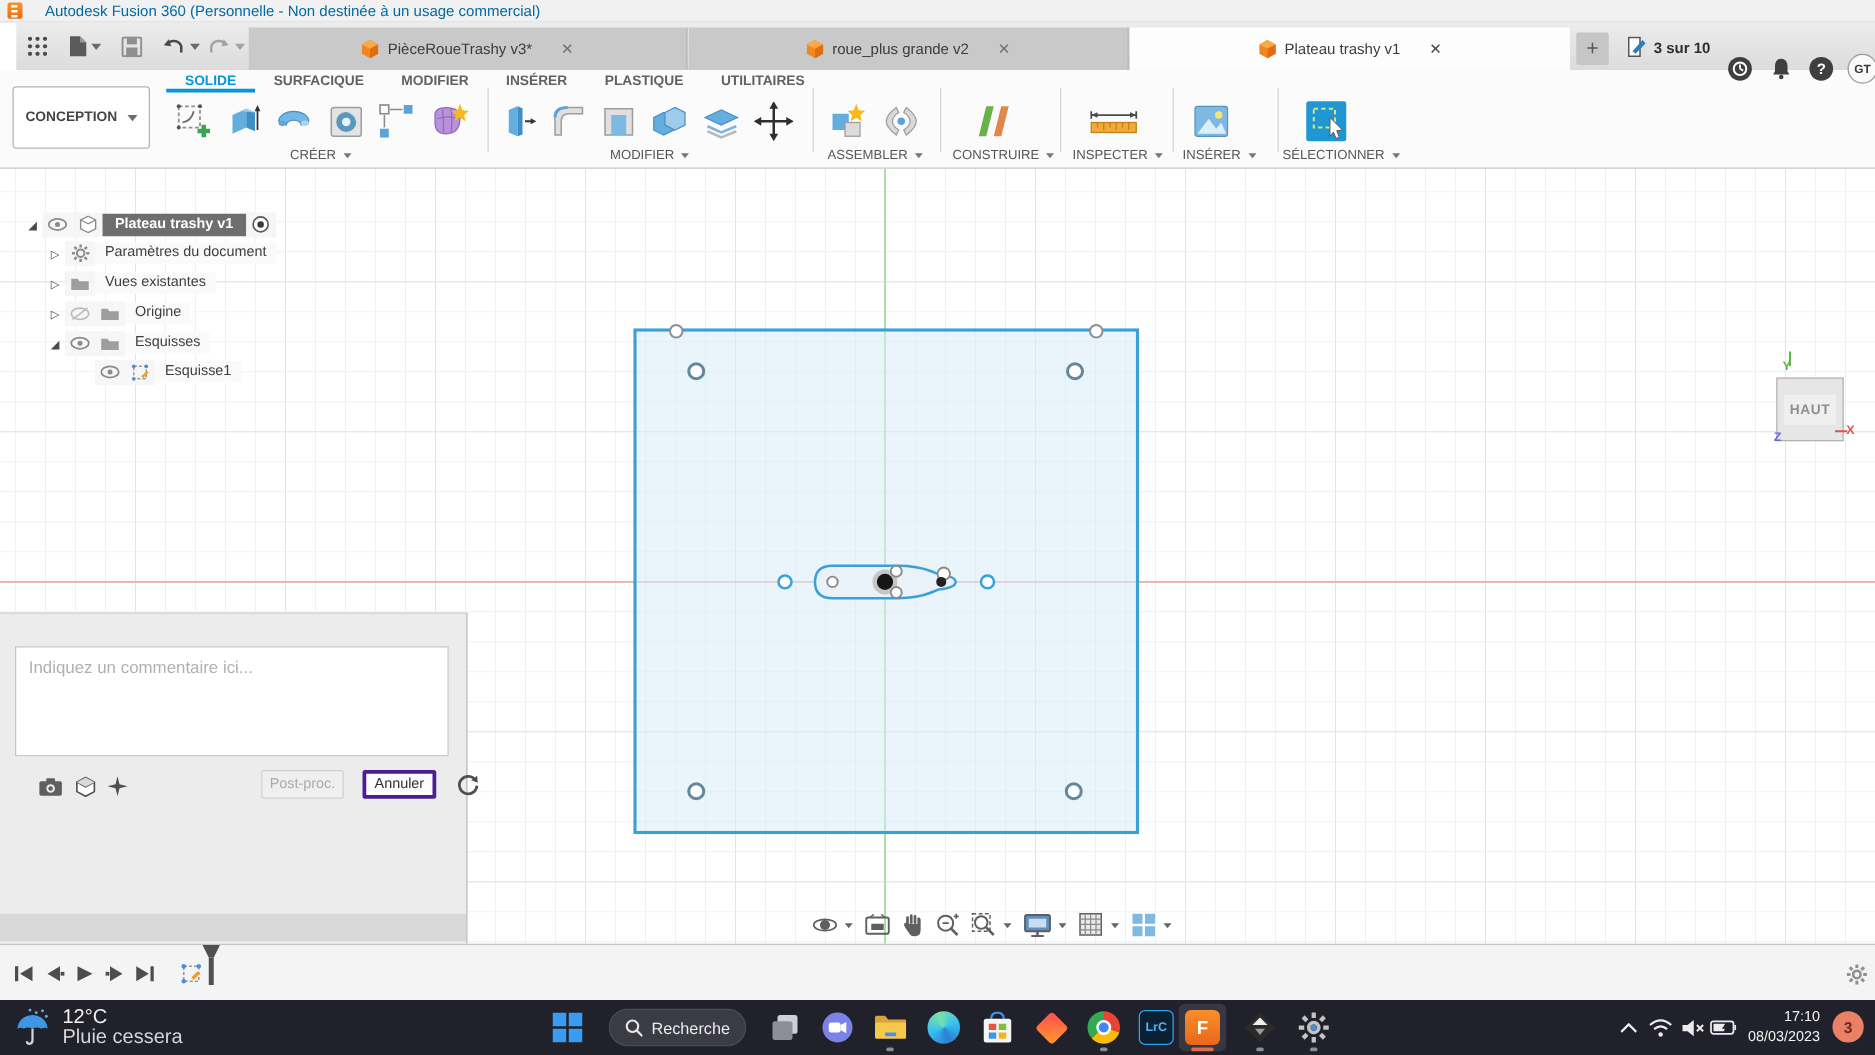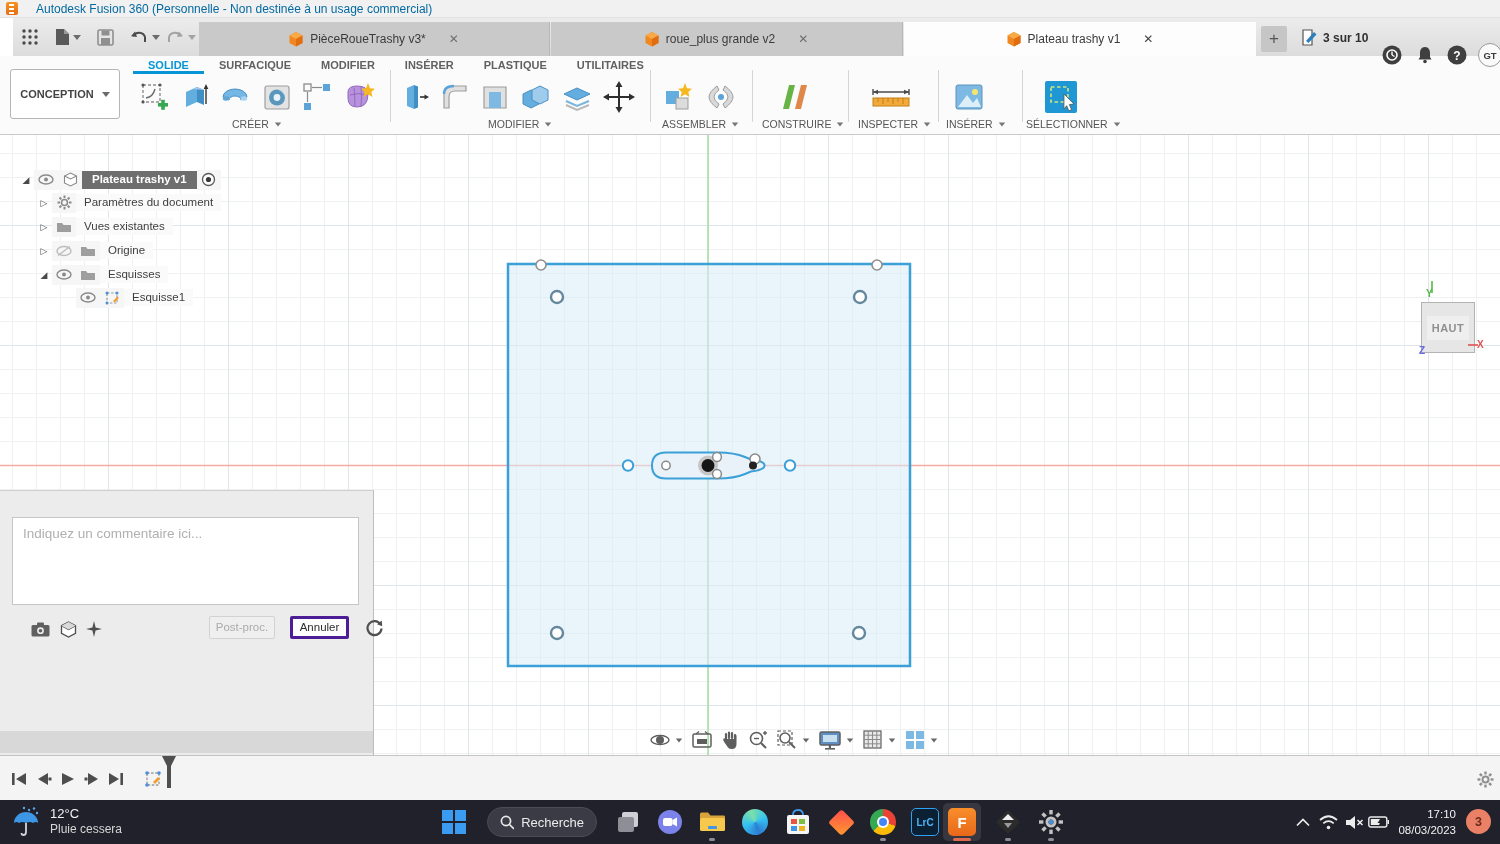--- a/index.html
+++ b/index.html
@@ -91,22 +91,22 @@
 
   
   #timeline { position:absolute; top:755px; left:0; width:1500px; height:45px; background:#f4f4f4; border-top:1px solid #c4c4c4; z-index:40; }
   .tlbtn { position:absolute; top:12px; width:22px; height:22px; display:flex; align-items:center; justify-content:center; }
 
   
   #taskbar { position:absolute; top:800px; left:0; width:1500px; height:44px; background:#20212b; z-index:60; }
   .tbico { position:absolute; top:8px; width:28px; height:28px; display:flex; align-items:center; justify-content:center; }
   .tb-dot { position:absolute; top:38px; width:6px; height:3px; border-radius:2px; background:#8d8d96; }
   #weather { position:absolute; left:12px; top:5px; display:flex; align-items:center; gap:8px; }
-  #weather .wt { color:#f2f2f2; font-size:13px; line-height:16px; }
-  #weather .wd { color:#d6d6d6; font-size:12px; line-height:15px; }
+  #weather .wt { color:#f2f2f2; font-size:16px; line-height:16px; }
+  #weather .wd { color:#d6d6d6; font-size:16px; line-height:15px; }
   #search-pill { position:absolute; left:487px; top:7px; width:110px; height:30px; border-radius:15px; background:#3a3b45; border:1px solid #4a4b55; display:flex; align-items:center; gap:7px; padding:0 12px; }
   #search-pill span { color:#ececec; font-size:13px; }
   #fusion-wrap { position:absolute; left:943px; top:3px; width:38px; height:38px; background:rgba(255,255,255,.10); border-radius:5px; }
   .appsq { border-radius:5px; display:flex; align-items:center; justify-content:center; font-weight:bold; }
   #tray-clock { position:absolute; left:1378px; top:6px; width:78px; text-align:right; color:#f2f2f2; font-size:11.5px; line-height:16px; }
   #tray-badge { position:absolute; left:1466px; top:9px; width:25px; height:25px; border-radius:50%; background:#ea8066; color:#6e2a17; font-size:12.5px; font-weight:bold; display:flex; align-items:center; justify-content:center; }
 </style>
 </head>
 <body>
 

